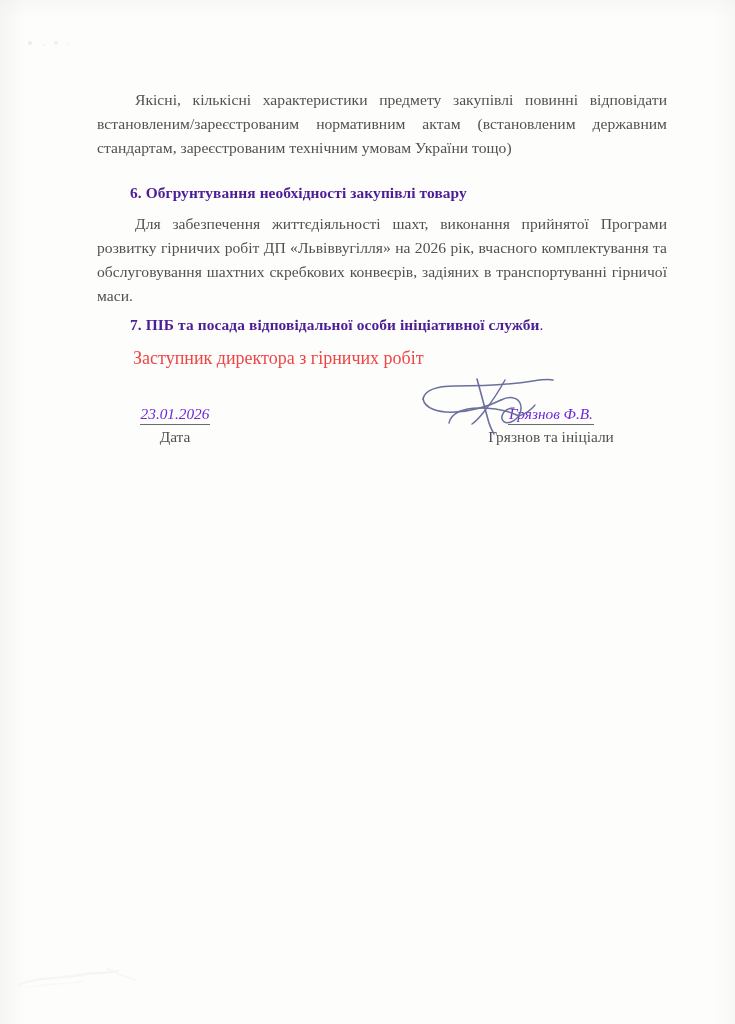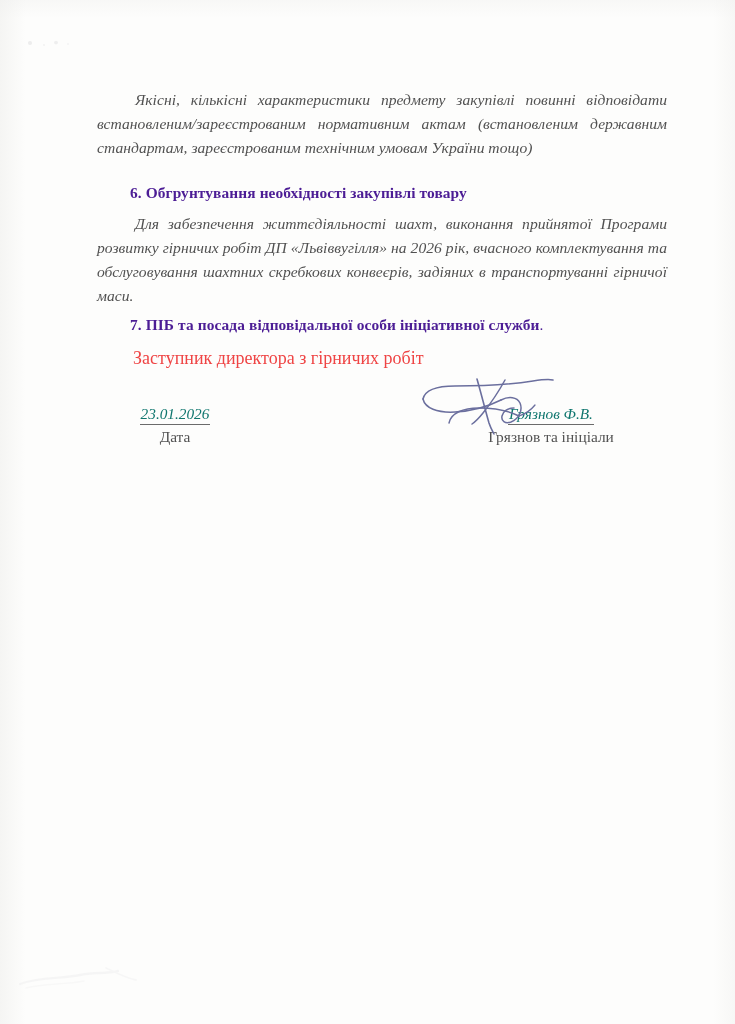--- a/index.html
+++ b/index.html
@@ -71,40 +71,39 @@
   .block-intro   { position: absolute; top: 88px;  left: 0; width: 570px; }
   .block-h6      { position: absolute; top: 181px; left: 0; width: 570px; }
   .block-reason  { position: absolute; top: 212px; left: 0; width: 570px; }
   .block-h7      { position: absolute; top: 313px; left: 0; width: 570px; }
   .block-role    { position: absolute; top: 347px; left: 0; width: 570px; }
 
   
   .justify-stretch {
     text-align: justify;
     text-align-last: left;
-    font-style: italic;
   }
 
   
   .sig-row {
     position: absolute;
     top: 404px;
     left: 0;
     width: 570px;
     height: 52px;
   }
   .sig-cell {
     position: absolute;
     text-align: center;
   }
   .sig-value {
     font-size: 15.3px;
     line-height: 19px;
     font-style: italic;
-    color: #0f766e;
+    color: #6d28d9;
     border-bottom: 1.2px solid #6b6b6b;
     display: inline-block;
     padding: 0 1px 1px 1px;
     white-space: nowrap;
   }
   .sig-caption {
     font-size: 15.4px;
     line-height: 21px;
     color: #515151;
     white-space: nowrap;

